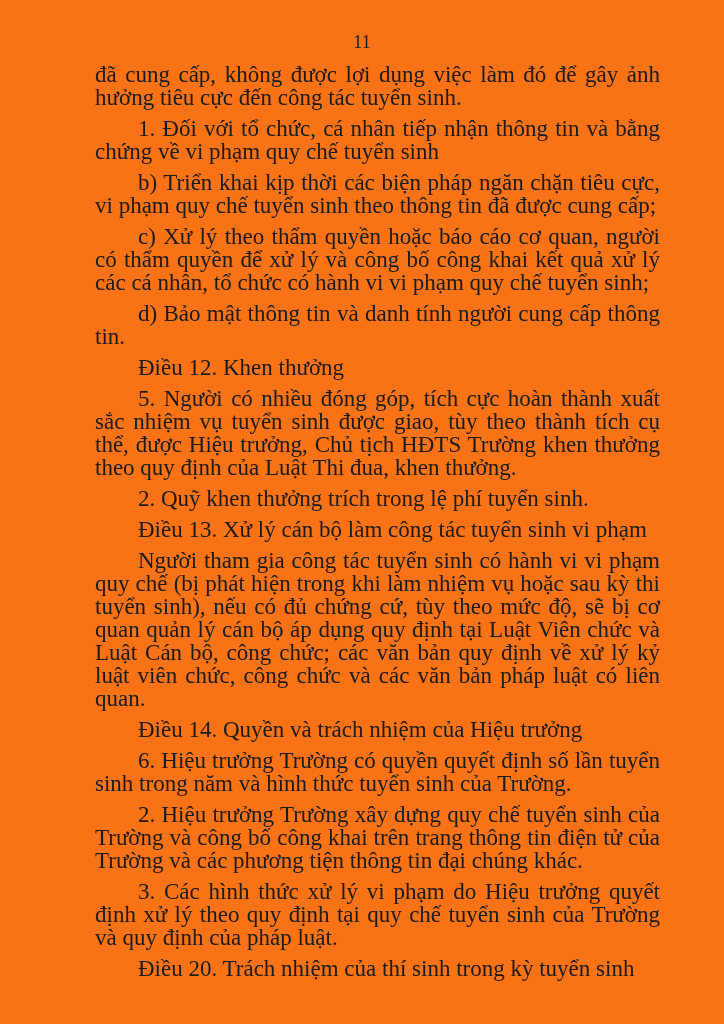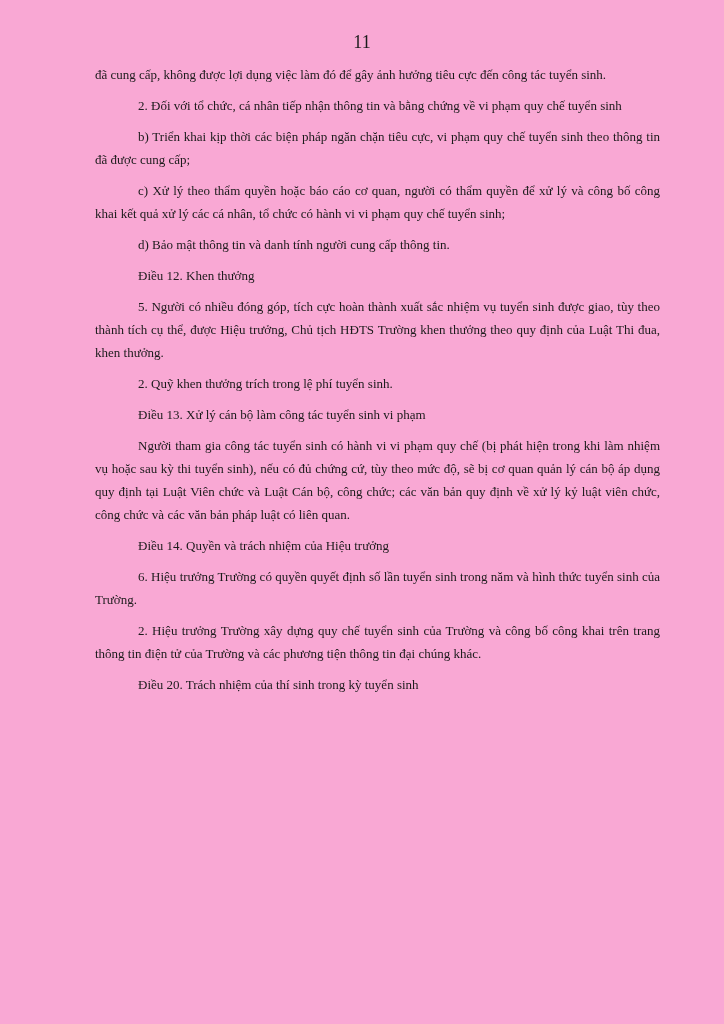--- a/index.html
+++ b/index.html
@@ -8,34 +8,34 @@
     background: #ffffff;
   }
   body {
     width: 724px;
     height: 1024px;
     overflow: hidden;
   }
   .sheet {
     width: 724px;
     height: 1024px;
-    background: #f9a8d4;
+    background: #f97316;
     color: #1b1b1b;
     font-family: "Liberation Serif", "DejaVu Serif", serif;
     box-sizing: border-box;
   }
   .page-number {
     padding-top: 31px;
     text-align: center;
     font-size: 18px;
     line-height: 23px;
   }
   .content {
     margin: 9px 64px 0 95px;
-    font-size: 13px;
+    font-size: 23px;
     line-height: 23px;
     text-align: justify;
   }
   .content p {
     margin: 8px 0 0 0;
     text-indent: 43px;
   }
   .content p.continuation {
     margin-top: 0;
     text-indent: 0;
@@ -44,27 +44,28 @@
     font-weight: normal;
   }
 </style>
 </head>
 <body>
 
 <div class="sheet">
   <div class="page-number">11</div>
   <div class="content">
     <p class="continuation">đã cung cấp, không được lợi dụng việc làm đó để gây ảnh hưởng tiêu cực đến công tác tuyển sinh.</p>
-    <p>2. Đối với tổ chức, cá nhân tiếp nhận thông tin và bằng chứng về vi phạm quy chế tuyển sinh</p>
+    <p>1. Đối với tổ chức, cá nhân tiếp nhận thông tin và bằng chứng về vi phạm quy chế tuyển sinh</p>
     <p>b) Triển khai kịp thời các biện pháp ngăn chặn tiêu cực, vi phạm quy chế tuyển sinh theo thông tin đã được cung cấp;</p>
     <p>c) Xử lý theo thẩm quyền hoặc báo cáo cơ quan, người có thẩm quyền để xử lý và công bố công khai kết quả xử lý các cá nhân, tổ chức có hành vi vi phạm quy chế tuyển sinh;</p>
     <p>d) Bảo mật thông tin và danh tính người cung cấp thông tin.</p>
     <p class="heading">Điều 12. Khen thưởng</p>
     <p>5. Người có nhiều đóng góp, tích cực hoàn thành xuất sắc nhiệm vụ tuyển sinh được giao, tùy theo thành tích cụ thể, được Hiệu trưởng, Chủ tịch HĐTS Trường khen thưởng theo quy định của Luật Thi đua, khen thưởng.</p>
     <p>2. Quỹ khen thưởng trích trong lệ phí tuyển sinh.</p>
     <p class="heading">Điều 13. Xử lý cán bộ làm công tác tuyển sinh vi phạm</p>
     <p>Người tham gia công tác tuyển sinh có hành vi vi phạm quy chế (bị phát hiện trong khi làm nhiệm vụ hoặc sau kỳ thi tuyển sinh), nếu có đủ chứng cứ, tùy theo mức độ, sẽ bị cơ quan quản lý cán bộ áp dụng quy định tại Luật Viên chức và Luật Cán bộ, công chức; các văn bản quy định về xử lý kỷ luật viên chức, công chức và các văn bản pháp luật có liên quan.</p>
     <p class="heading">Điều 14. Quyền và trách nhiệm của Hiệu trưởng</p>
     <p>6. Hiệu trưởng Trường có quyền quyết định số lần tuyển sinh trong năm và hình thức tuyển sinh của Trường.</p>
     <p>2. Hiệu trưởng Trường xây dựng quy chế tuyển sinh của Trường và công bố công khai trên trang thông tin điện tử của Trường và các phương tiện thông tin đại chúng khác.</p>
+    <p>3. Các hình thức xử lý vi phạm do Hiệu trưởng quyết định xử lý theo quy định tại quy chế tuyển sinh của Trường và quy định của pháp luật.</p>
     <p class="heading">Điều 20. Trách nhiệm của thí sinh trong kỳ tuyển sinh</p>
   </div>
 </div>
 
 </body></html>

